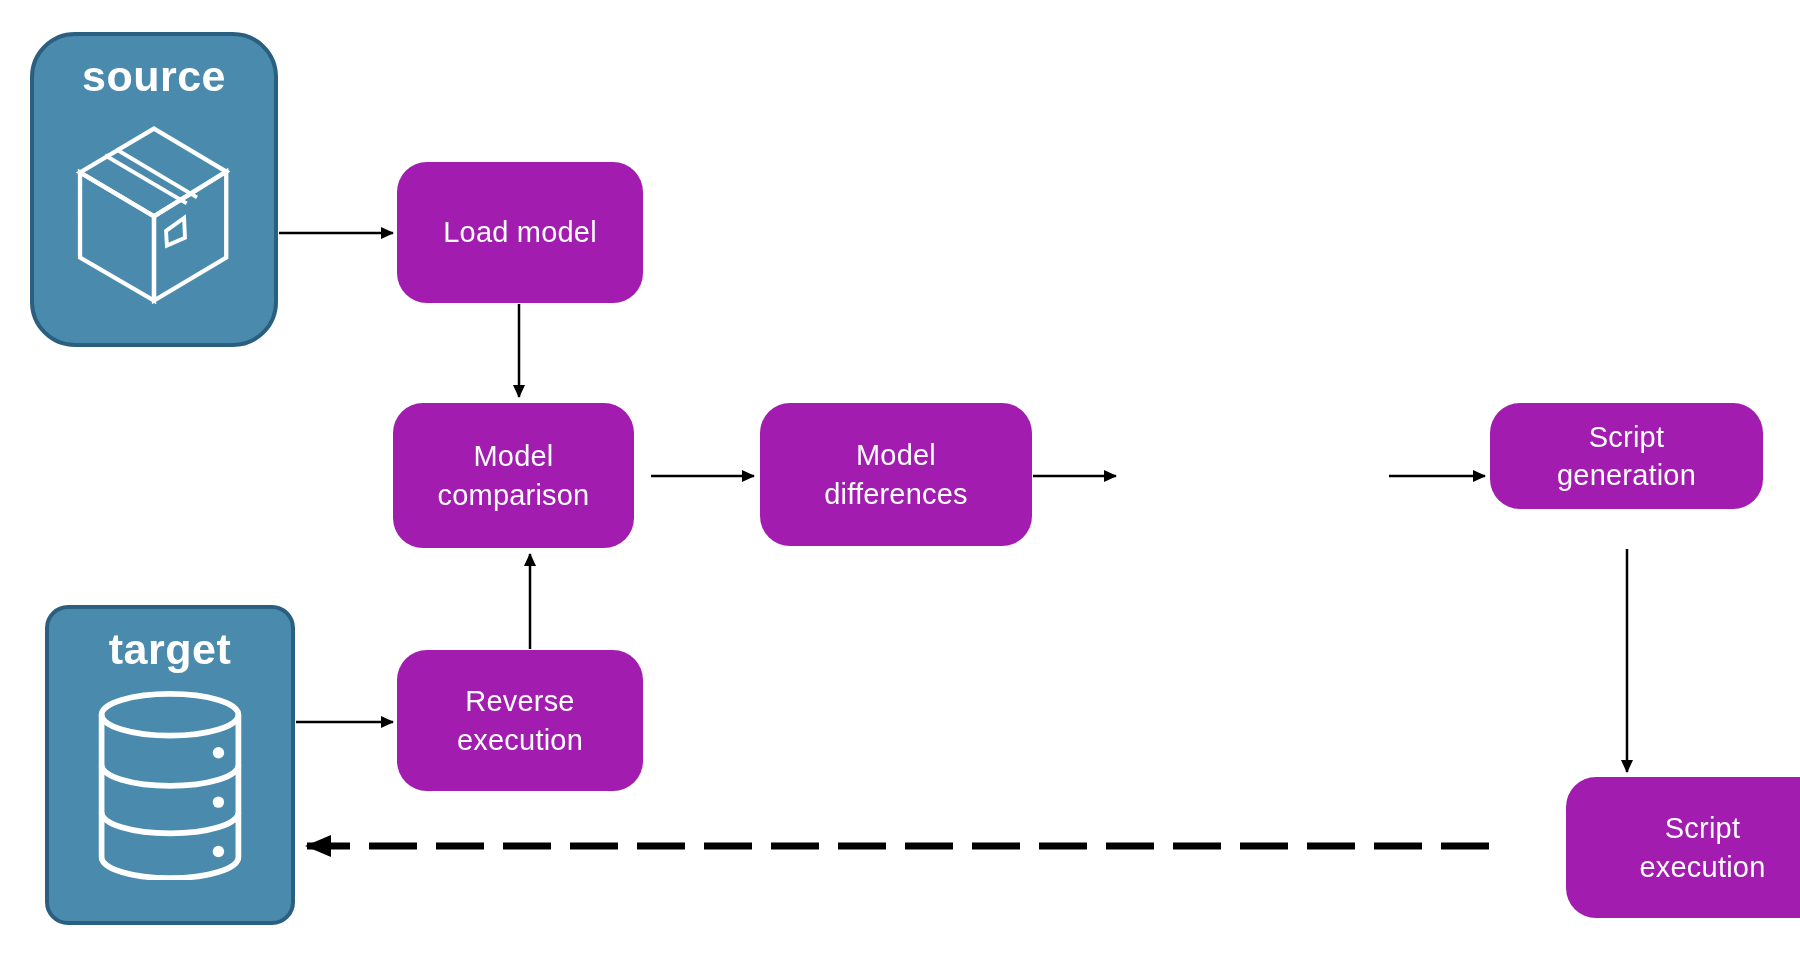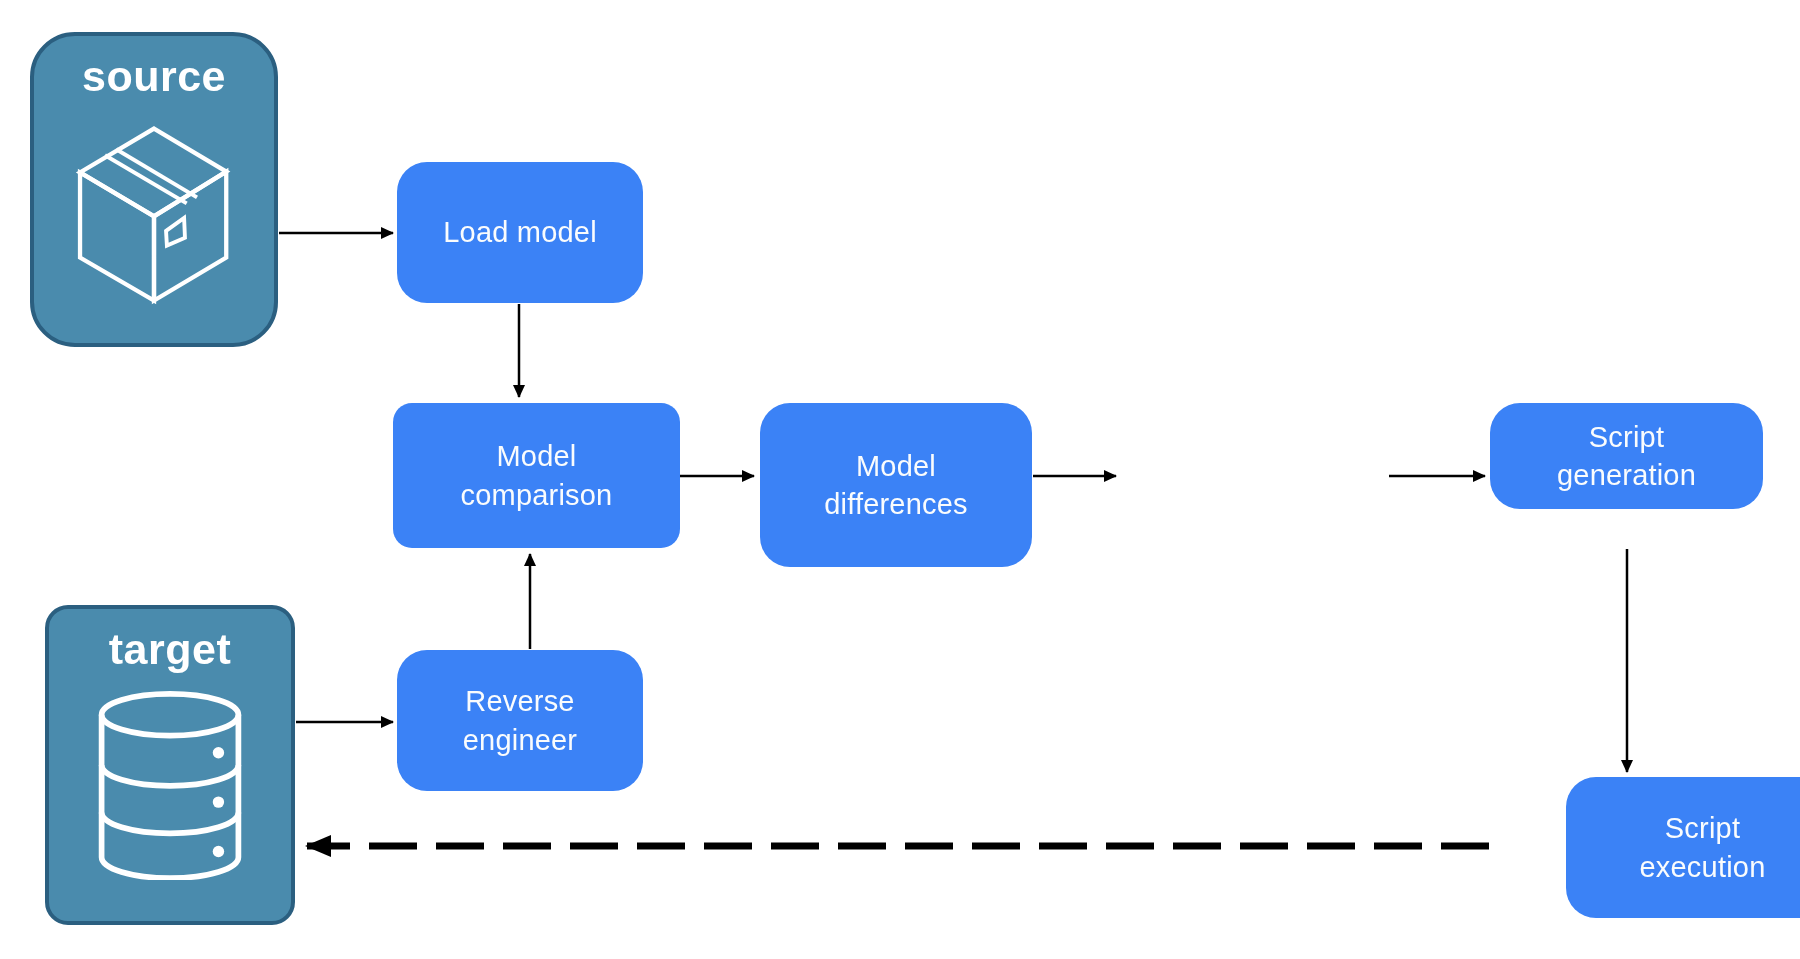--- a/index.html
+++ b/index.html
@@ -12,21 +12,21 @@
     overflow: hidden;
   }
   .edges-layer {
     position: absolute;
     left: 0; top: 0;
     width: 1800px; height: 959px;
     pointer-events: none;
   }
   .node {
     position: absolute;
-    background: #3b82f6;
+    background: #a21caf;
     border-radius: 30px;
     display: flex;
     align-items: center;
     justify-content: center;
     color: #FAFCFD;
   }
   .node-label {
     font-size: 29px;
     line-height: 1.32;
     text-align: center;
@@ -47,22 +47,22 @@
   .endpoint-label {
     font-size: 43px;
     font-weight: bold;
     margin-top: 16px;
     letter-spacing: 0.5px;
   }
   .endpoint-icon { margin-top: 16px; }
   .ep-source { left: 30px;  top: 32px;  width: 248px; height: 315px; }
   .ep-target { left: 45px;  top: 605px; width: 250px; height: 320px; border-radius: 23px; }
   .n-load-model        { left: 397px;  top: 162px; width: 246px; height: 141px; }
-  .n-model-comparison  { left: 393px;  top: 403px; width: 287px; height: 145px; border-radius: 19px; }
-  .n-model-differences { left: 760px;  top: 403px; width: 272px; height: 164px; }
+  .n-model-comparison  { left: 393px;  top: 403px; width: 241px; height: 145px; }
+  .n-model-differences { left: 760px;  top: 403px; width: 272px; height: 143px; }
   .n-deployment-plan   { left: 1121px; top: 403px; width: 267px; height: 147px; }
   .n-script-generation { left: 1490px; top: 403px; width: 273px; height: 106px; }
   .n-reverse-engineer  { left: 397px;  top: 650px; width: 246px; height: 141px; }
   .n-script-execution  { left: 1566px; top: 777px; width: 273px; height: 141px; }
 </style>
 </head>
 <body>
 
 <div class="canvas">
 
@@ -127,20 +127,20 @@
   <div class="node n-model-differences">
     <span class="node-label">Model differences</span>
   </div>
 
 
   <div class="node n-script-generation">
     <span class="node-label">Script generation</span>
   </div>
 
   <div class="node n-reverse-engineer">
-    <span class="node-label">Reverse engineer</span>
+    <span class="node-label">Reverse execution</span>
   </div>
 
   <div class="node n-script-execution">
     <span class="node-label">Script execution</span>
   </div>
 
 </div>
 
 </body></html>

